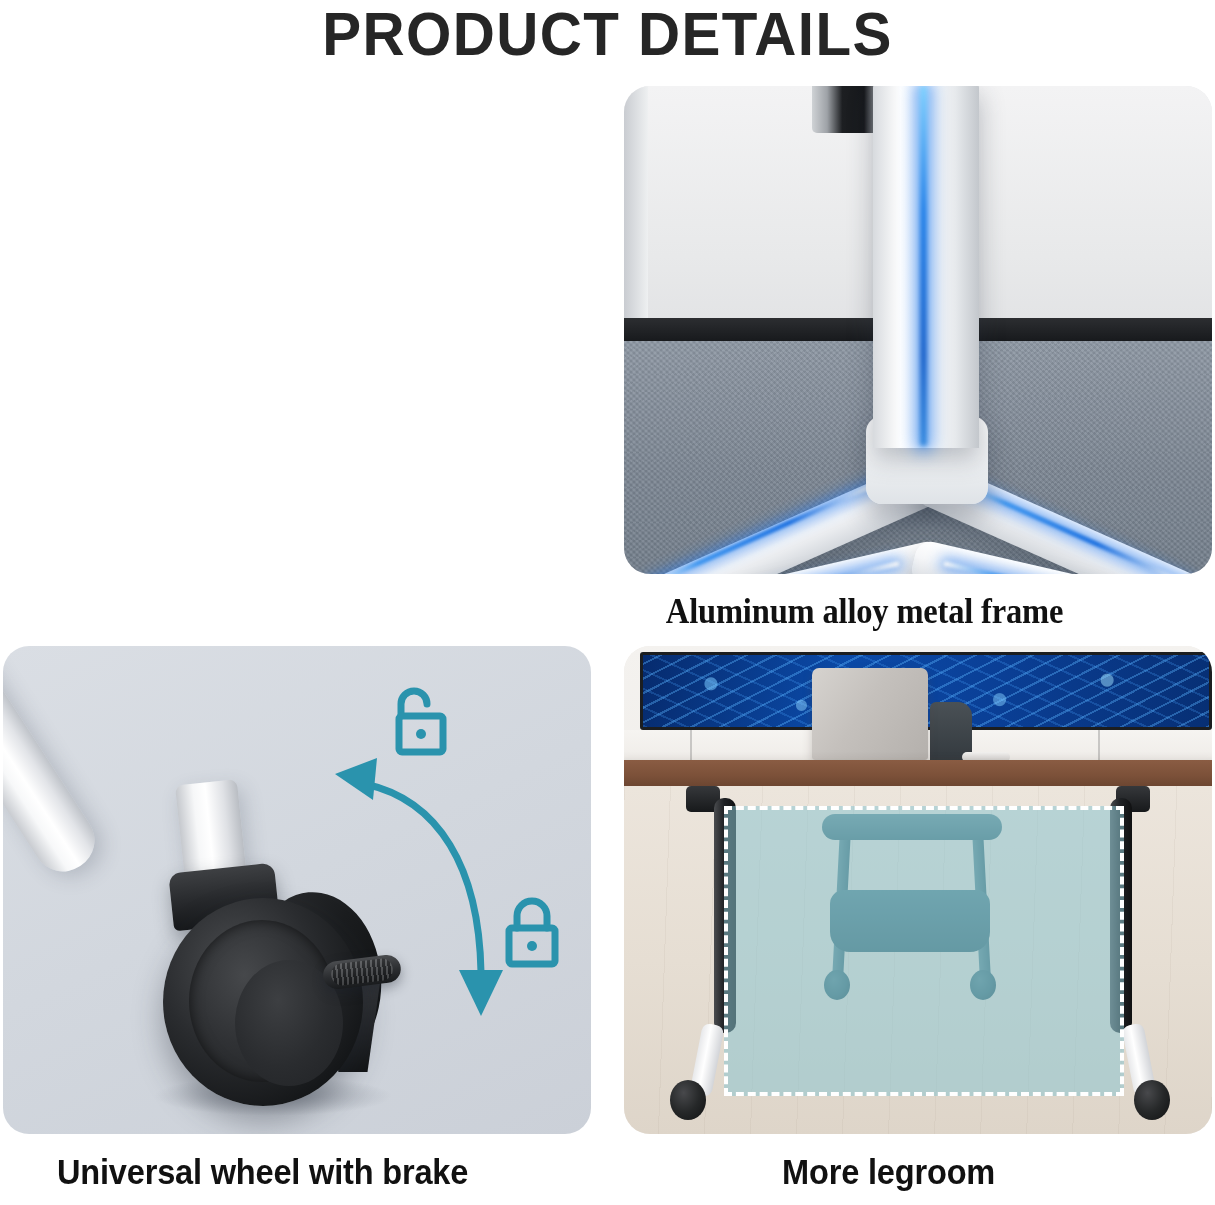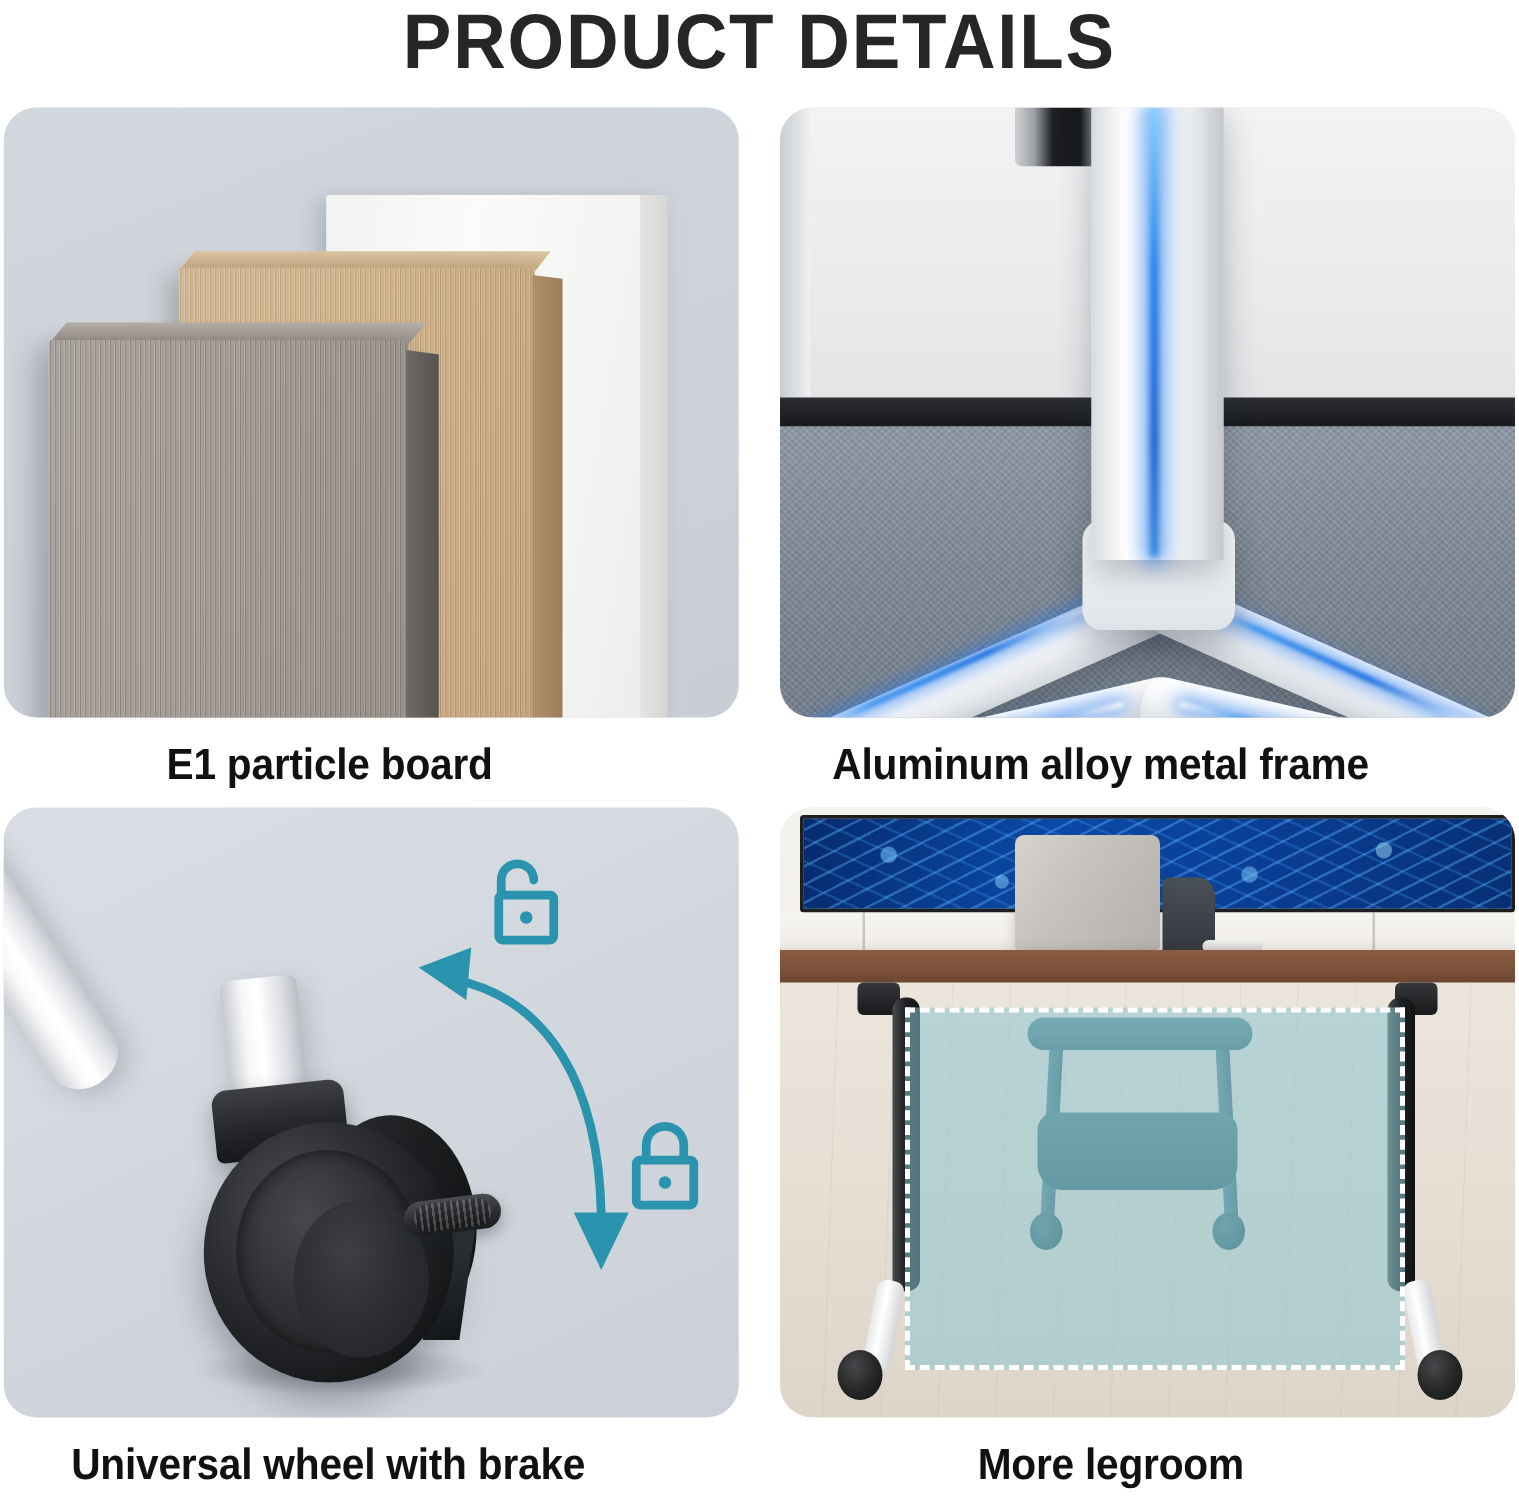--- a/index.html
+++ b/index.html
@@ -39,21 +39,21 @@
     left: 3px;
     width: 1209px;
     height: 1115px;
   }
   .cell {
     position: absolute;
     width: 588px;
     height: 560px;
   }
   .cell.c1 { left: 0;   top: 0; }
-  .cell.c2 { left: 621px; top: 0; }
+  .cell.c2 { left: 621px; top: 0; font-family: Liberation Serif, serif; }
   .cell.c3 { left: 0;   top: 560px; }
   .cell.c4 { left: 621px; top: 560px; }
 
   .photo {
     position: relative;
     width: 588px;
     height: 488px;
     border-radius: 26px;
     overflow: hidden;
     background: #ced3da;
@@ -395,43 +395,20 @@
     box-sizing: border-box;
   }
 </style>
 </head>
 <body>
 
 <div class="page-title">PRODUCT DETAILS</div>
 
 <div class="grid">
 
-  <div class="cell c1">
-    <div class="photo p1">
-
-      <div class="board board-white">
-        <div class="face"></div>
-        <div class="edge"></div>
-      </div>
-
-      <div class="board board-oak">
-        <div class="top"></div>
-        <div class="face"></div>
-        <div class="edge"></div>
-      </div>
-
-      <div class="board board-gray">
-        <div class="top"></div>
-        <div class="face"></div>
-        <div class="edge"></div>
-      </div>
-
-    </div>
-    <div class="caption">E1 particle board</div>
-  </div>
 
   <div class="cell c2">
     <div class="photo p2">
       <div class="wall"></div>
       <div class="wall-shadow"></div>
       <div class="dark-unit"></div>
       <div class="baseboard"></div>
       <div class="floor"></div>
 
       <div class="arm arm-bl"></div>

